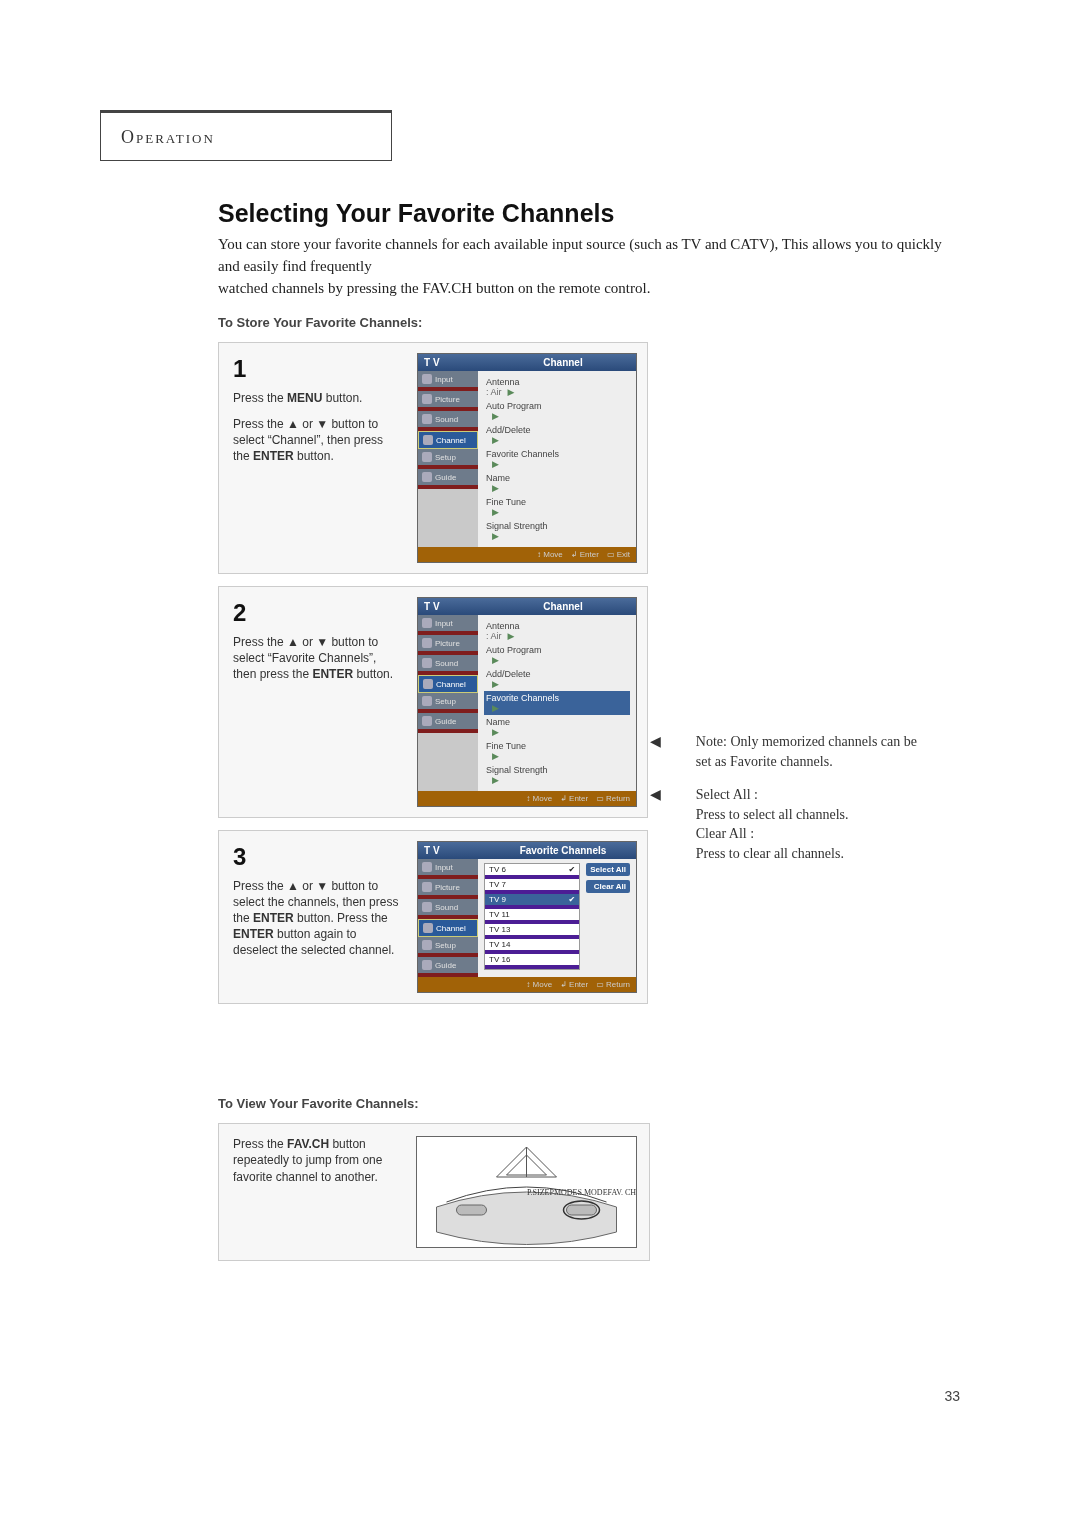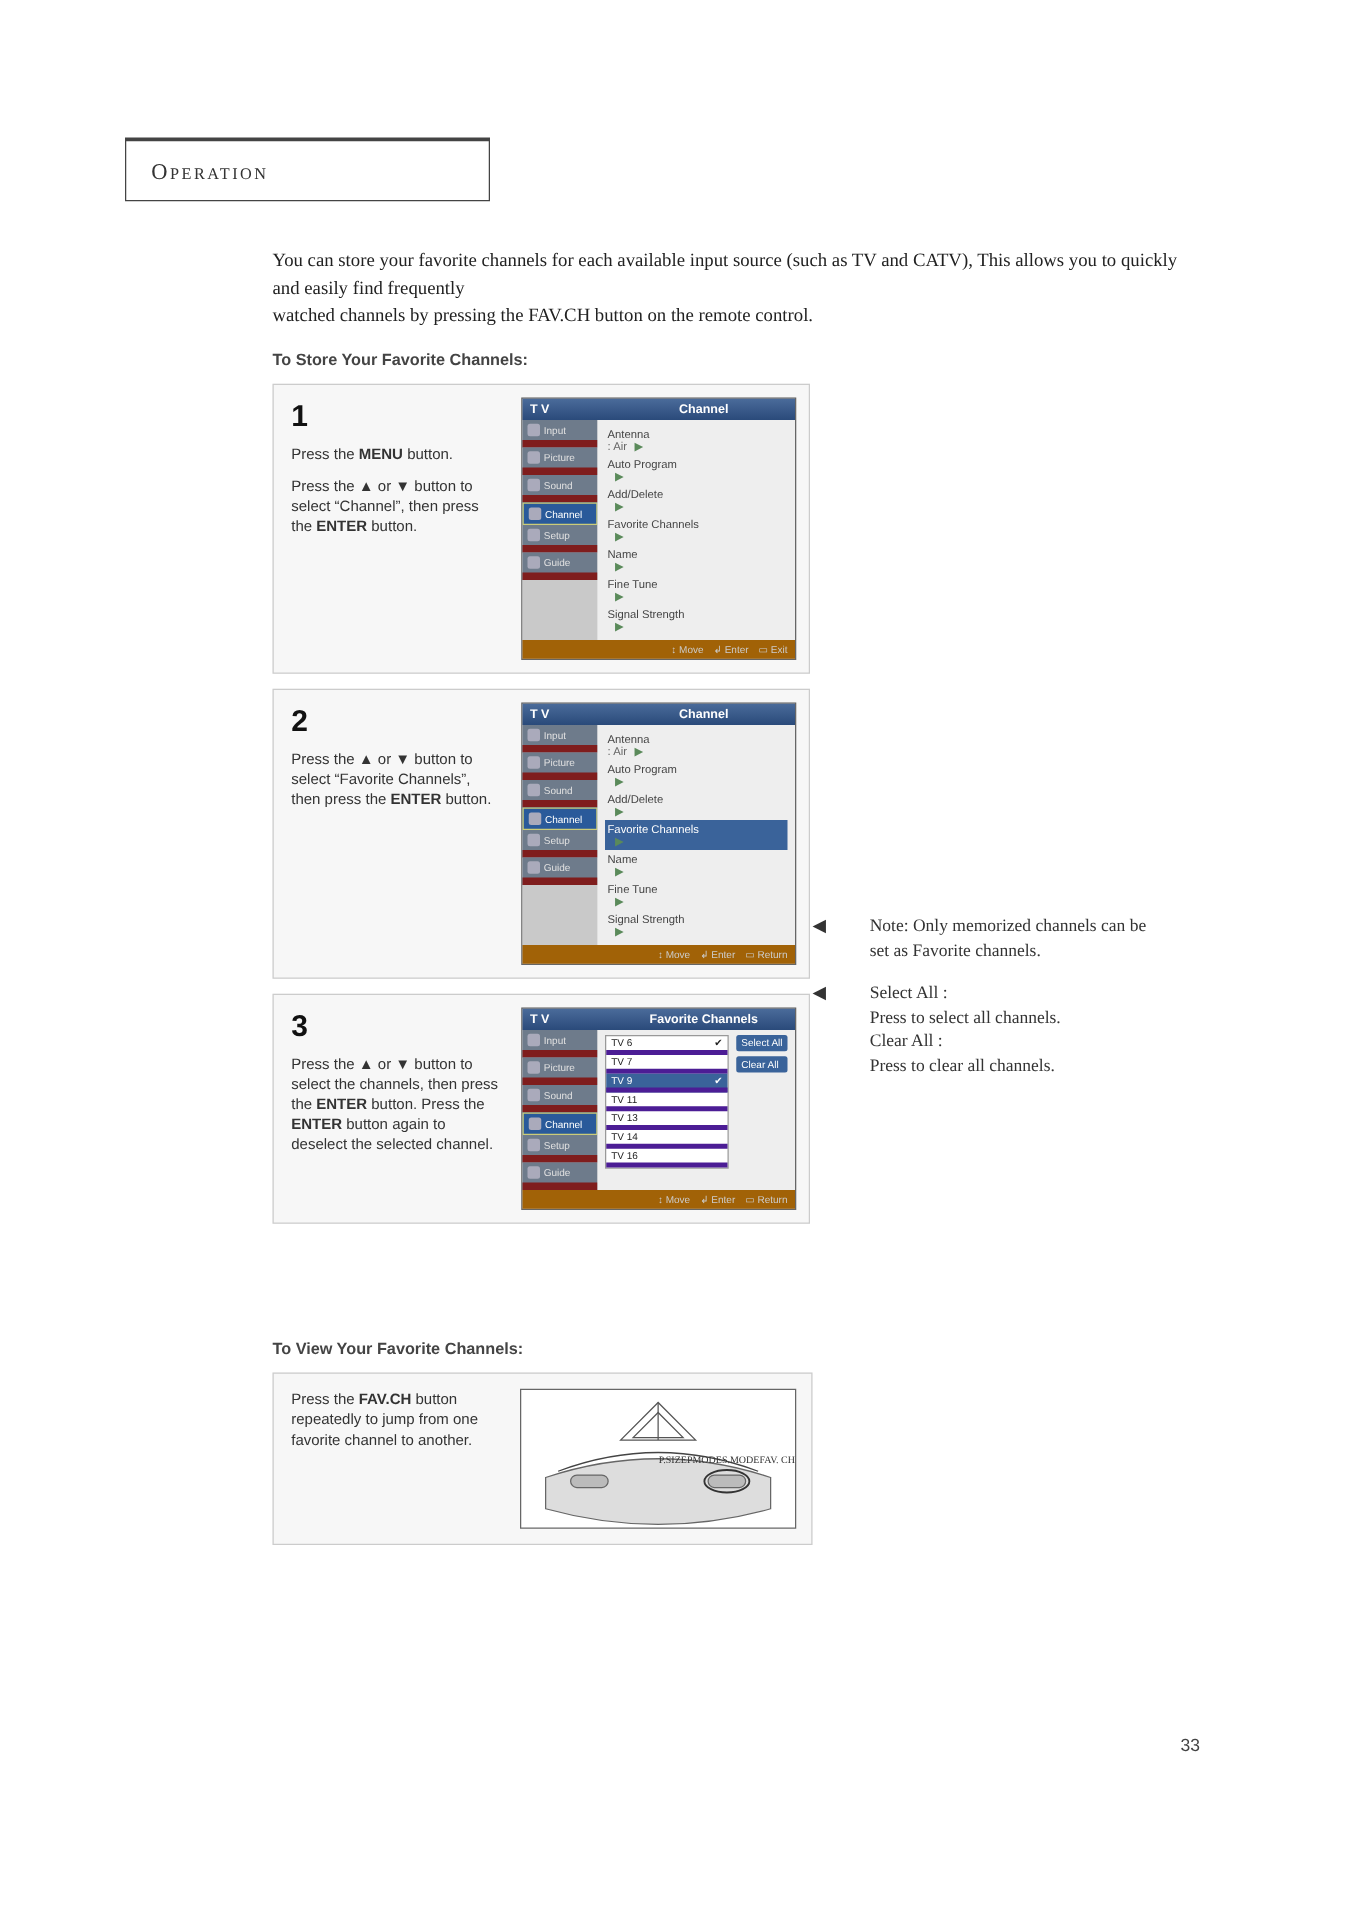--- a/index.html
+++ b/index.html
@@ -100,21 +100,21 @@
     flex: 0 0 60px;
     background: #c9c9c9;
     display: flex;
     flex-direction: column;
     font-size: 8px;
   }
   .osd-sideitem {
     padding: 3px 4px;
     color: #e0e0e0;
     background: #6e7b8b;
-    border-bottom: 6px solid #7f1d1d;
+    border-bottom: 4px solid #7f1d1d;
     display: flex;
     align-items: center;
     gap: 3px;
   }
   .osd-sideitem.active {
     background: #2a5a9a;
     color: #fff;
     border: 1px solid #cc7;
   }
   .osd-sideicon {
@@ -140,21 +140,21 @@
   .osd-footer {
     background: #a16207; color:#ccc; text-align:right; padding:3px 6px; font-size:8px;
   }
   .osd-footer span { margin-left:8px; }
   .fav-list {
     background:#fff; border:1px solid #999; margin-right:6px; flex:1;
   }
   .fav-row { display:flex; justify-content:space-between; padding:1px 4px; border-bottom:4px solid #4c1d95; font-size:8px;}
   .fav-row.hi { background:#3a639a; color:#fff; }
   .fav-btns { display:flex; flex-direction:column; gap:4px; }
-  .fav-btn { background:#3a639a; color:#fff; font-size:8px; padding:2px 4px; border-radius:2px; text-align:left;}
+  .fav-btn { background:#3a639a; color:#fff; font-size:8px; padding:2px 4px; border-radius:2px; text-align:right;font-weight:bold;}
   .osd-main.favmain { display:flex; align-items:flex-start; }
 
   .side-notes {
     position: absolute;
     left: 650px;
     top: 732px;
     width: 280px;
     font-size: 14px;
     color: #333;
     line-height: 1.4;
@@ -194,20 +194,21 @@
 </style>
 </head>
 <body>
 
 <div class="page">
   <div class="header-box">
     <span>Operation</span>
   </div>
 
   <div class="content">
+    <h1 class="title">Selecting Your Favorite Channels</h1>
     <p class="intro">
       <span>You can store your favorite channels for each available input source (such as TV and CATV), This allows you to quickly and easily find frequently</span><br>
       <span>watched channels by pressing the FAV.CH button on the remote control.</span>
     </p>
 
     <div class="subhead">To Store Your Favorite Channels:</div>
 
     <div class="step-block">
       <div class="step-text">
         <div class="step-num">1</div>

